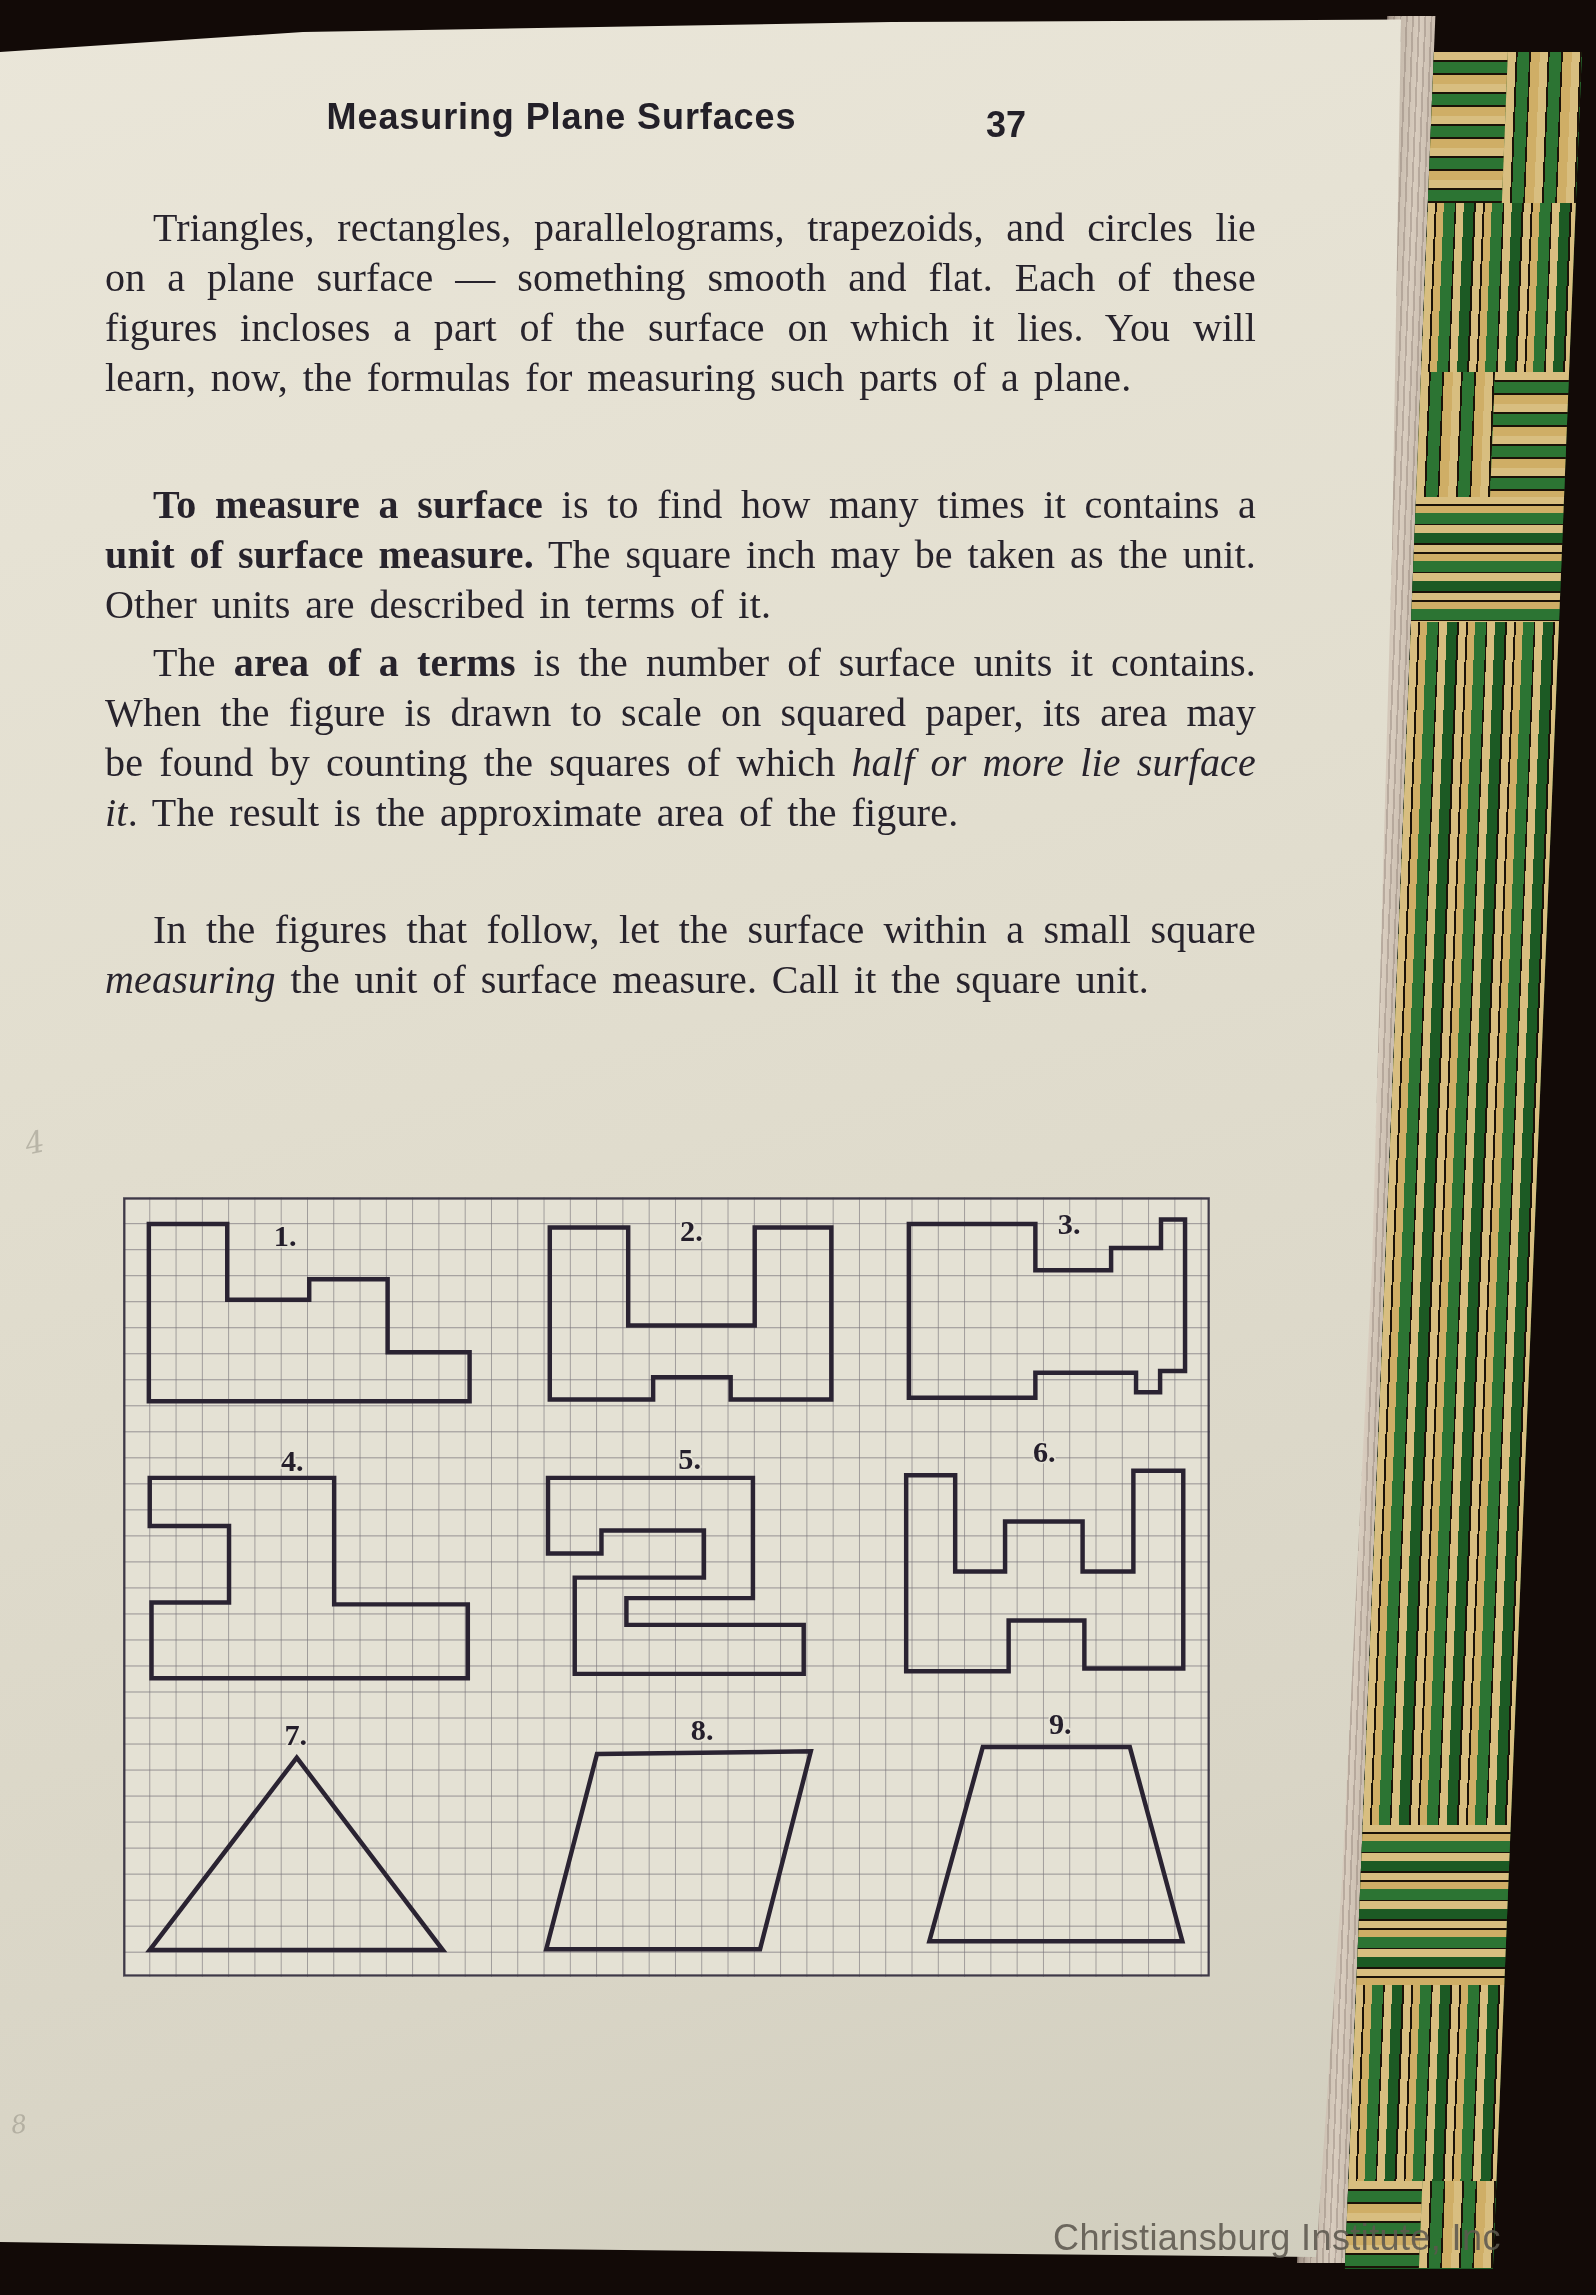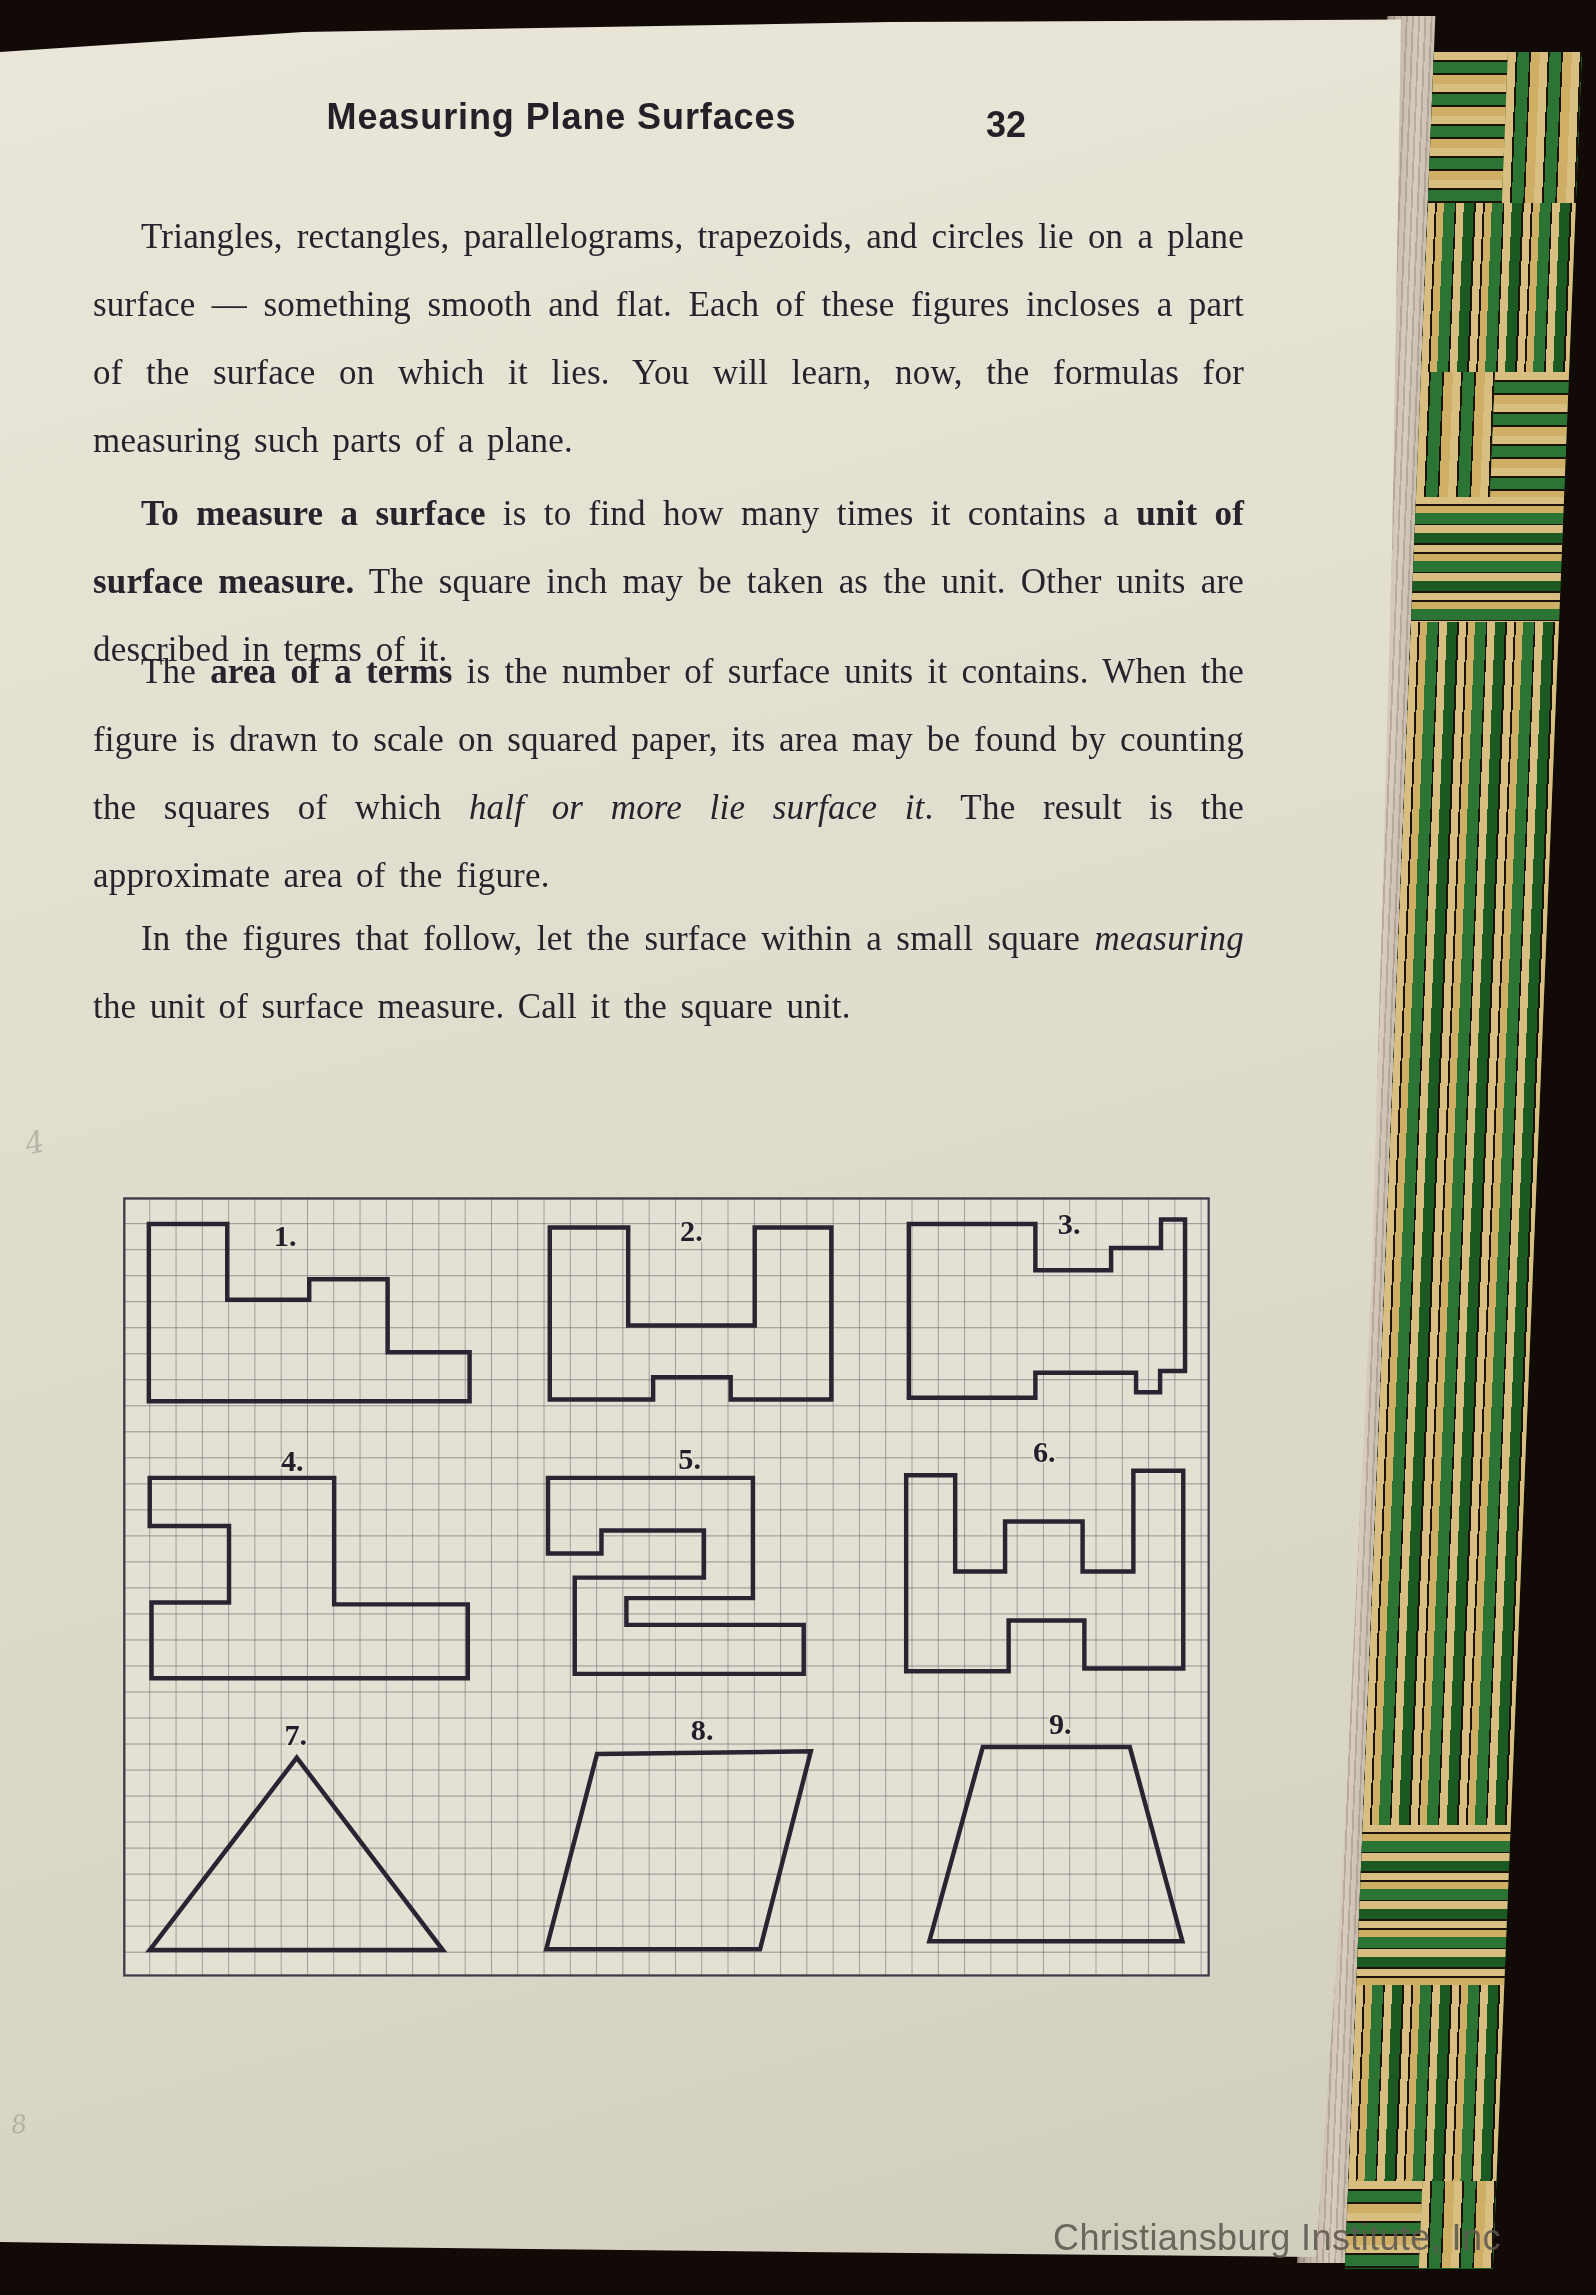--- a/index.html
+++ b/index.html
@@ -64,22 +64,22 @@
     font:700 36px/1.2 "Liberation Sans","DejaVu Sans",sans-serif;
     letter-spacing:0.9px;color:#232028;
   }
   .pagenum{
     position:absolute;top:103px;left:986px;
     font:700 36px/1.2 "Liberation Sans","DejaVu Sans",sans-serif;
     color:#232028;
   }
 
   .para{
-    position:absolute;left:93px;width:1151px;
-    font-size:35px;line-height:68px;color:#27232c;
+    position:absolute;left:105px;width:1151px;
+    font-size:40px;line-height:50px;color:#27232c;
     text-align:justify;text-indent:48px;
     word-spacing:4.5px;letter-spacing:0.2px;
   }
   .p1{top:203px;}
   .p2{top:471px;margin-top:9px;}
   .p3{top:638px;}
   .p4{top:905px;}
   .p5{top:1071px;}
   .question{top:2025px;}
   .para .b{font-weight:700;}
@@ -133,21 +133,21 @@
     <div class="blk corner" style="height:87px">
         <div class="ch"></div>
         <div class="cv"></div>
       </div>
   </div>
 </div>
 
 <div class="page">
 
   <div class="title">Measuring Plane Surfaces</div>
-  <div class="pagenum">32</div>
+  <div class="pagenum">37</div>
 
   <div class="para p1"><span class="n">Triangles, rectangles, parallelograms, trapezoids, and circles lie on a plane surface — something smooth and flat. Each of these figures incloses a part of the surface on which it lies. You will learn, now, the formulas for measuring such parts of a plane.</span></div>
   <div class="para p2"><span class="b">To measure a surface</span><span class="n"> is to find how many times it contains a </span><span class="b">unit of surface measure.</span><span class="n"> The square inch may be taken as the unit. Other units are described in terms of it.</span></div>
   <div class="para p3"><span class="n">The </span><span class="b">area of a terms</span><span class="n"> is the number of surface units it contains. When the figure is drawn to scale on squared paper, its area may be found by counting the squares of which </span><span class="i">half or more lie surface it</span><span class="n">. The result is the approximate area of the figure.</span></div>
   <div class="para p4"><span class="n">In the figures that follow, let the surface within a small square </span><span class="i">measuring</span><span class="n"> the unit of surface measure. Call it the square unit.</span></div>
 
   <svg class="grid-svg" id="grid-svg" width="1087" height="780" viewBox="138 1343 1220 875">
     <defs>
       <pattern id="gridp" x="138" y="1343" width="29.5" height="29.2" patternUnits="userSpaceOnUse">
         <path d="M 29.5 0 L 0 0 0 29.2" fill="none" stroke="#4d4856" stroke-width="1.4" opacity="0.72"></path>

